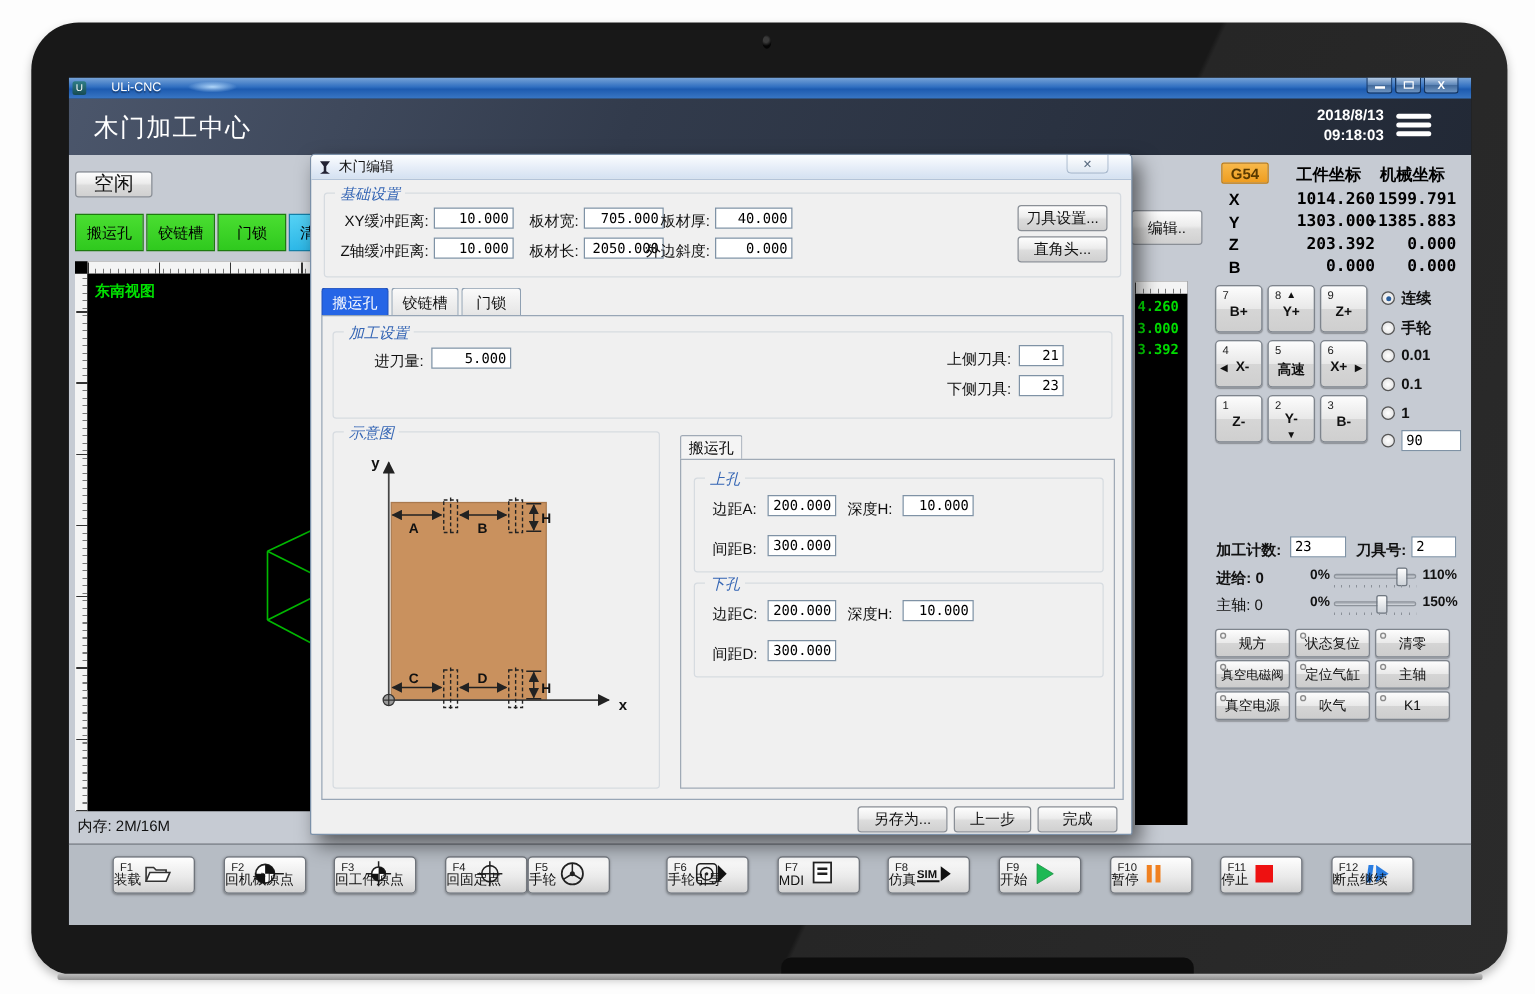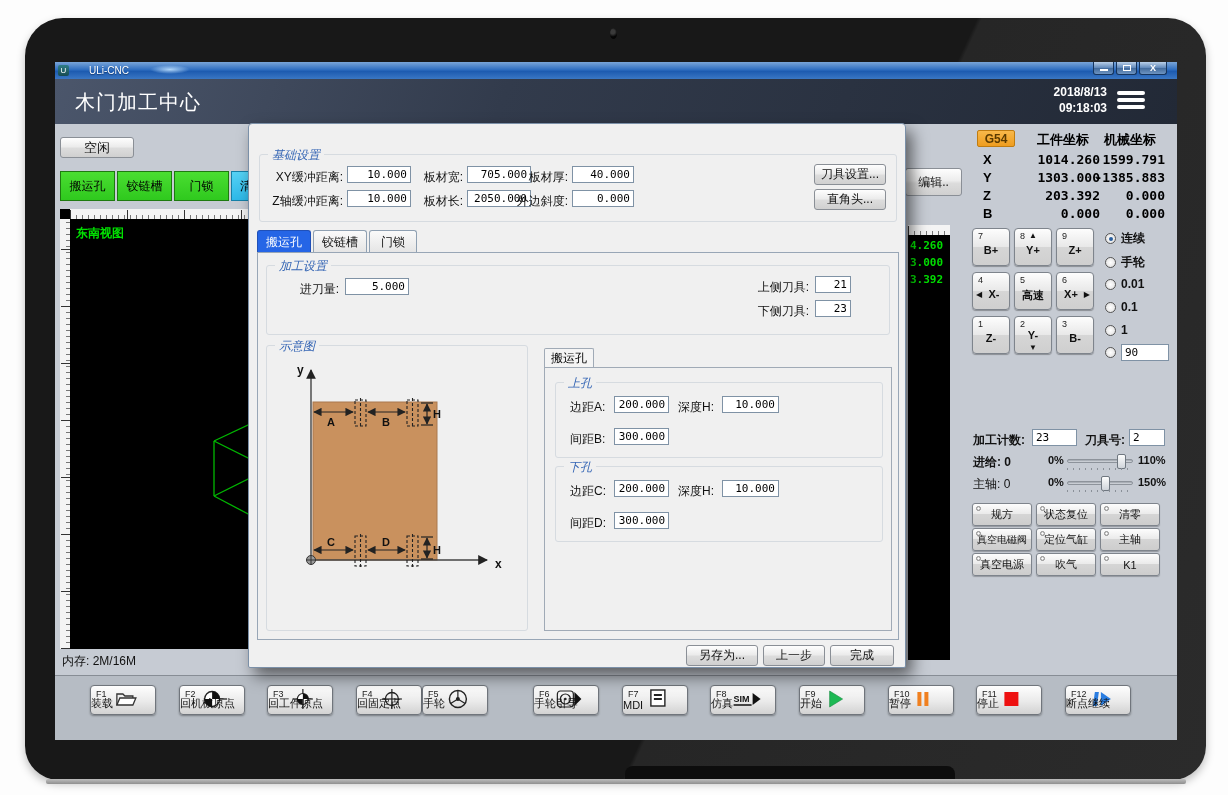--- a/index.html
+++ b/index.html
@@ -42,21 +42,21 @@
 
   
   .content{position:absolute;left:0;top:62px;width:1122px;height:551px;background:#c6cbd3;}
 
   .btn{background:linear-gradient(#fefefe,#ececec 45%,#dcdcdc 55%,#d0d0d0);border:1px solid #8a8f96;border-radius:3px;
     font-size:12px;color:#111;display:flex;align-items:center;justify-content:center;cursor:pointer;}
   .input{background:#fff;border:1px solid #7f92a5;font-family:"DejaVu Sans Mono",monospace;font-size:11px;text-align:right;padding:1px 3px;height:17px;}
   .lbl{font-size:12px;color:#111;white-space:nowrap;}
 
   
-  .status-btn{left:5px;top:13px;width:74px;height:21px;font-size:13px;}
+  .status-btn{left:5px;top:13px;width:62px;height:21px;font-size:16px;}
   .ltab{top:47px;height:30px;border:1px solid #1e7a10;font-size:12px;color:#000;display:flex;align-items:center;justify-content:center;}
   .ltab.green{background:linear-gradient(#4ade31,#2fc91e);}
   .ltab.cyan{background:linear-gradient(#55d2f5,#2db8e8);border-color:#1580a8;}
   .viewport{left:5px;top:85px;width:190px;height:440px;background:#000;}
   .ruler-h{position:absolute;left:10px;top:0;width:180px;height:10px;background:
     repeating-linear-gradient(90deg,#333 0 1px,transparent 1px 57px) bottom/100% 9px no-repeat,
     repeating-linear-gradient(90deg,#777 0 1px,transparent 1px 6px) bottom/100% 4px no-repeat,#f4f4f4;}
   .ruler-v{position:absolute;left:0;top:10px;width:10px;height:430px;background:
     repeating-linear-gradient(0deg,#333 0 1px,transparent 1px 57px) right/9px 100% no-repeat,
     repeating-linear-gradient(0deg,#777 0 1px,transparent 1px 6px) right/4px 100% no-repeat,#f4f4f4;}
@@ -341,20 +341,27 @@
             <span class="iodot"></span>
             <span>吹气</span>
           </div>
      <div class="iobtn" style="left:1045px;top:429px;">
             <span class="iodot"></span>
             <span>K1</span>
           </div>
    </div>
 
    <div class="dialog">
+     <div class="dtitle">
+       <svg width="12" height="12" style="margin-left:5px;" viewBox="0 0 12 12">
+         <path d="M2,1 h8 l-3,4 v4 l3,2 h-8 l3,-2 v-4 z" fill="#223"></path>
+       </svg>
+       <span class="dtext">木门编辑</span>
+       <div class="dclose">✕</div>
+     </div>
 
      <div class="gb" style="left:10px;top:30px;width:638px;height:68px;">
        <span class="gt">基础设置</span>
        <div class="abs lbl" style="right:553px;top:14px;">XY缓冲距离:</div>
        <input class="input abs" style="left: 87px; top: 11px; width: 64px;" value="10.000">
        <div class="abs lbl" style="right:433px;top:14px;">板材宽:</div>
        <input class="input abs" style="left: 207px; top: 11px; width: 64px;" value="705.000">
        <div class="abs lbl" style="right:328px;top:14px;">板材厚:</div>
        <input class="input abs" style="left: 312px; top: 11px; width: 62px;" value="40.000">
        <div class="abs lbl" style="right:553px;top:38px;">Z轴缓冲距离:</div>

